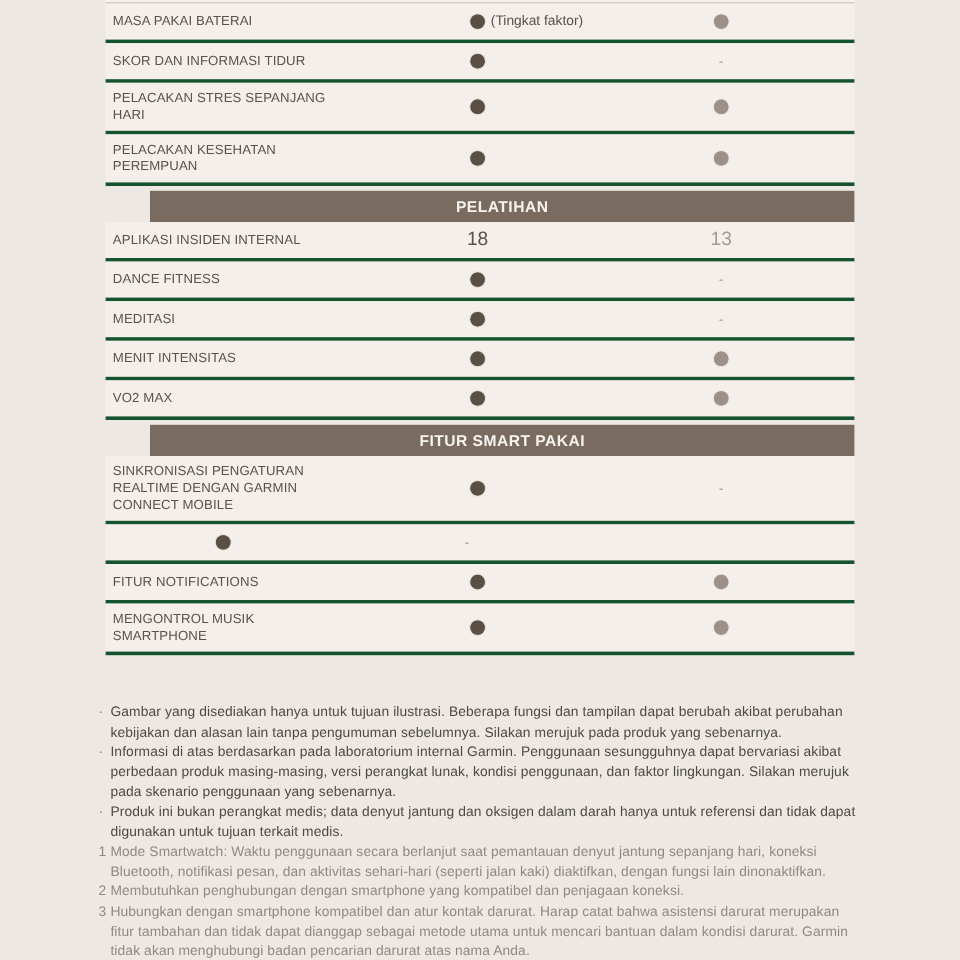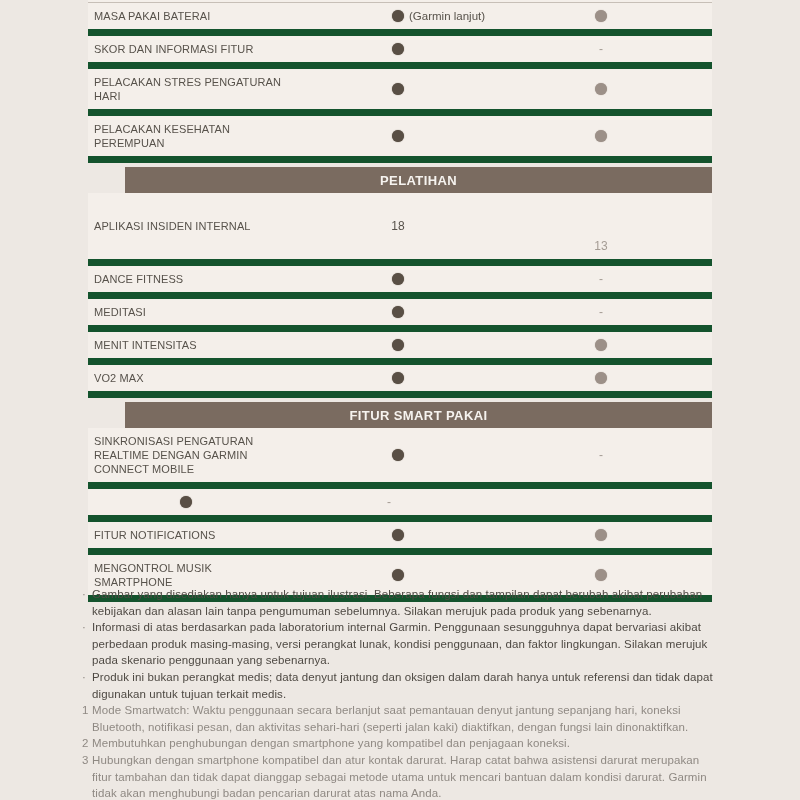--- a/index.html
+++ b/index.html
@@ -40,21 +40,21 @@
     font-weight: bold;
     letter-spacing: 0.4px;
     margin-left: 37px;
   }
   .row {
     display: flex;
     align-items: center;
     min-height: 33px;
     box-sizing: border-box;
     background: #f4efea;
-    border-bottom: 7px solid #14532d;
+    border-bottom: 3px solid #14532d;
     padding: 6px 0;
   }
   .row-label {
     width: 212px;
     padding-left: 6px;
     box-sizing: border-box;
     font-size: 11px;
     line-height: 14px;
     letter-spacing: 0.1px;
     color: #57524b;
@@ -72,23 +72,23 @@
     width: 12px;
     height: 12px;
     border-radius: 50%;
   }
   .dot.dark  { background: #594f45; box-shadow: 0 0 1px #594f45; }
   .dot.light { background: #9c9088; box-shadow: 0 0 1px #9c9088; }
   .dash {
     font-size: 12px;
     color: #a49c94;
   }
-  .cell-text { font-size: 12px; text-align: center; }
+  .cell-text { font-size: 16px; text-align: center; }
   .cell-text.dark  { color: #57524b; }
-  .cell-text.light { color: #a49c94; margin-top: 40px; }
+  .cell-text.light { color: #a49c94; }
   .dot-note {
     position: absolute;
     left: calc(50% + 11px);
     white-space: nowrap;
     font-size: 11.5px;
     color: #57524b;
   }
   .footnotes {
     position: absolute;
     left: 82px;
@@ -112,37 +112,37 @@
 </head>
 <body>
 
 <div class="page">
   <div class="table" id="table-root">
     <div class="top-edge"></div>
   <div class="row">
         <div class="row-label">MASA PAKAI BATERAI</div>
         <div class="cell c1">
           <span class="dot dark"></span>
-          <span class="dot-note">(Garmin lanjut)</span>
-        </div>
-        <div class="cell c2">
-          <span class="dot light"></span>
-        </div>
-      </div>
-      <div class="row">
-        <div class="row-label">SKOR DAN INFORMASI FITUR</div>
-        <div class="cell c1">
-          <span class="dot dark"></span>
-        </div>
-        <div class="cell c2">
-          <span class="dash">-</span>
-        </div>
-      </div>
-      <div class="row">
-        <div class="row-label">PELACAKAN STRES PENGATURAN HARI</div>
+          <span class="dot-note">(Tingkat faktor)</span>
+        </div>
+        <div class="cell c2">
+          <span class="dot light"></span>
+        </div>
+      </div>
+      <div class="row">
+        <div class="row-label">SKOR DAN INFORMASI TIDUR</div>
+        <div class="cell c1">
+          <span class="dot dark"></span>
+        </div>
+        <div class="cell c2">
+          <span class="dash">-</span>
+        </div>
+      </div>
+      <div class="row">
+        <div class="row-label">PELACAKAN STRES SEPANJANG HARI</div>
         <div class="cell c1">
           <span class="dot dark"></span>
         </div>
         <div class="cell c2">
           <span class="dot light"></span>
         </div>
       </div>
       <div class="row">
         <div class="row-label">PELACAKAN KESEHATAN PEREMPUAN</div>
         <div class="cell c1">

